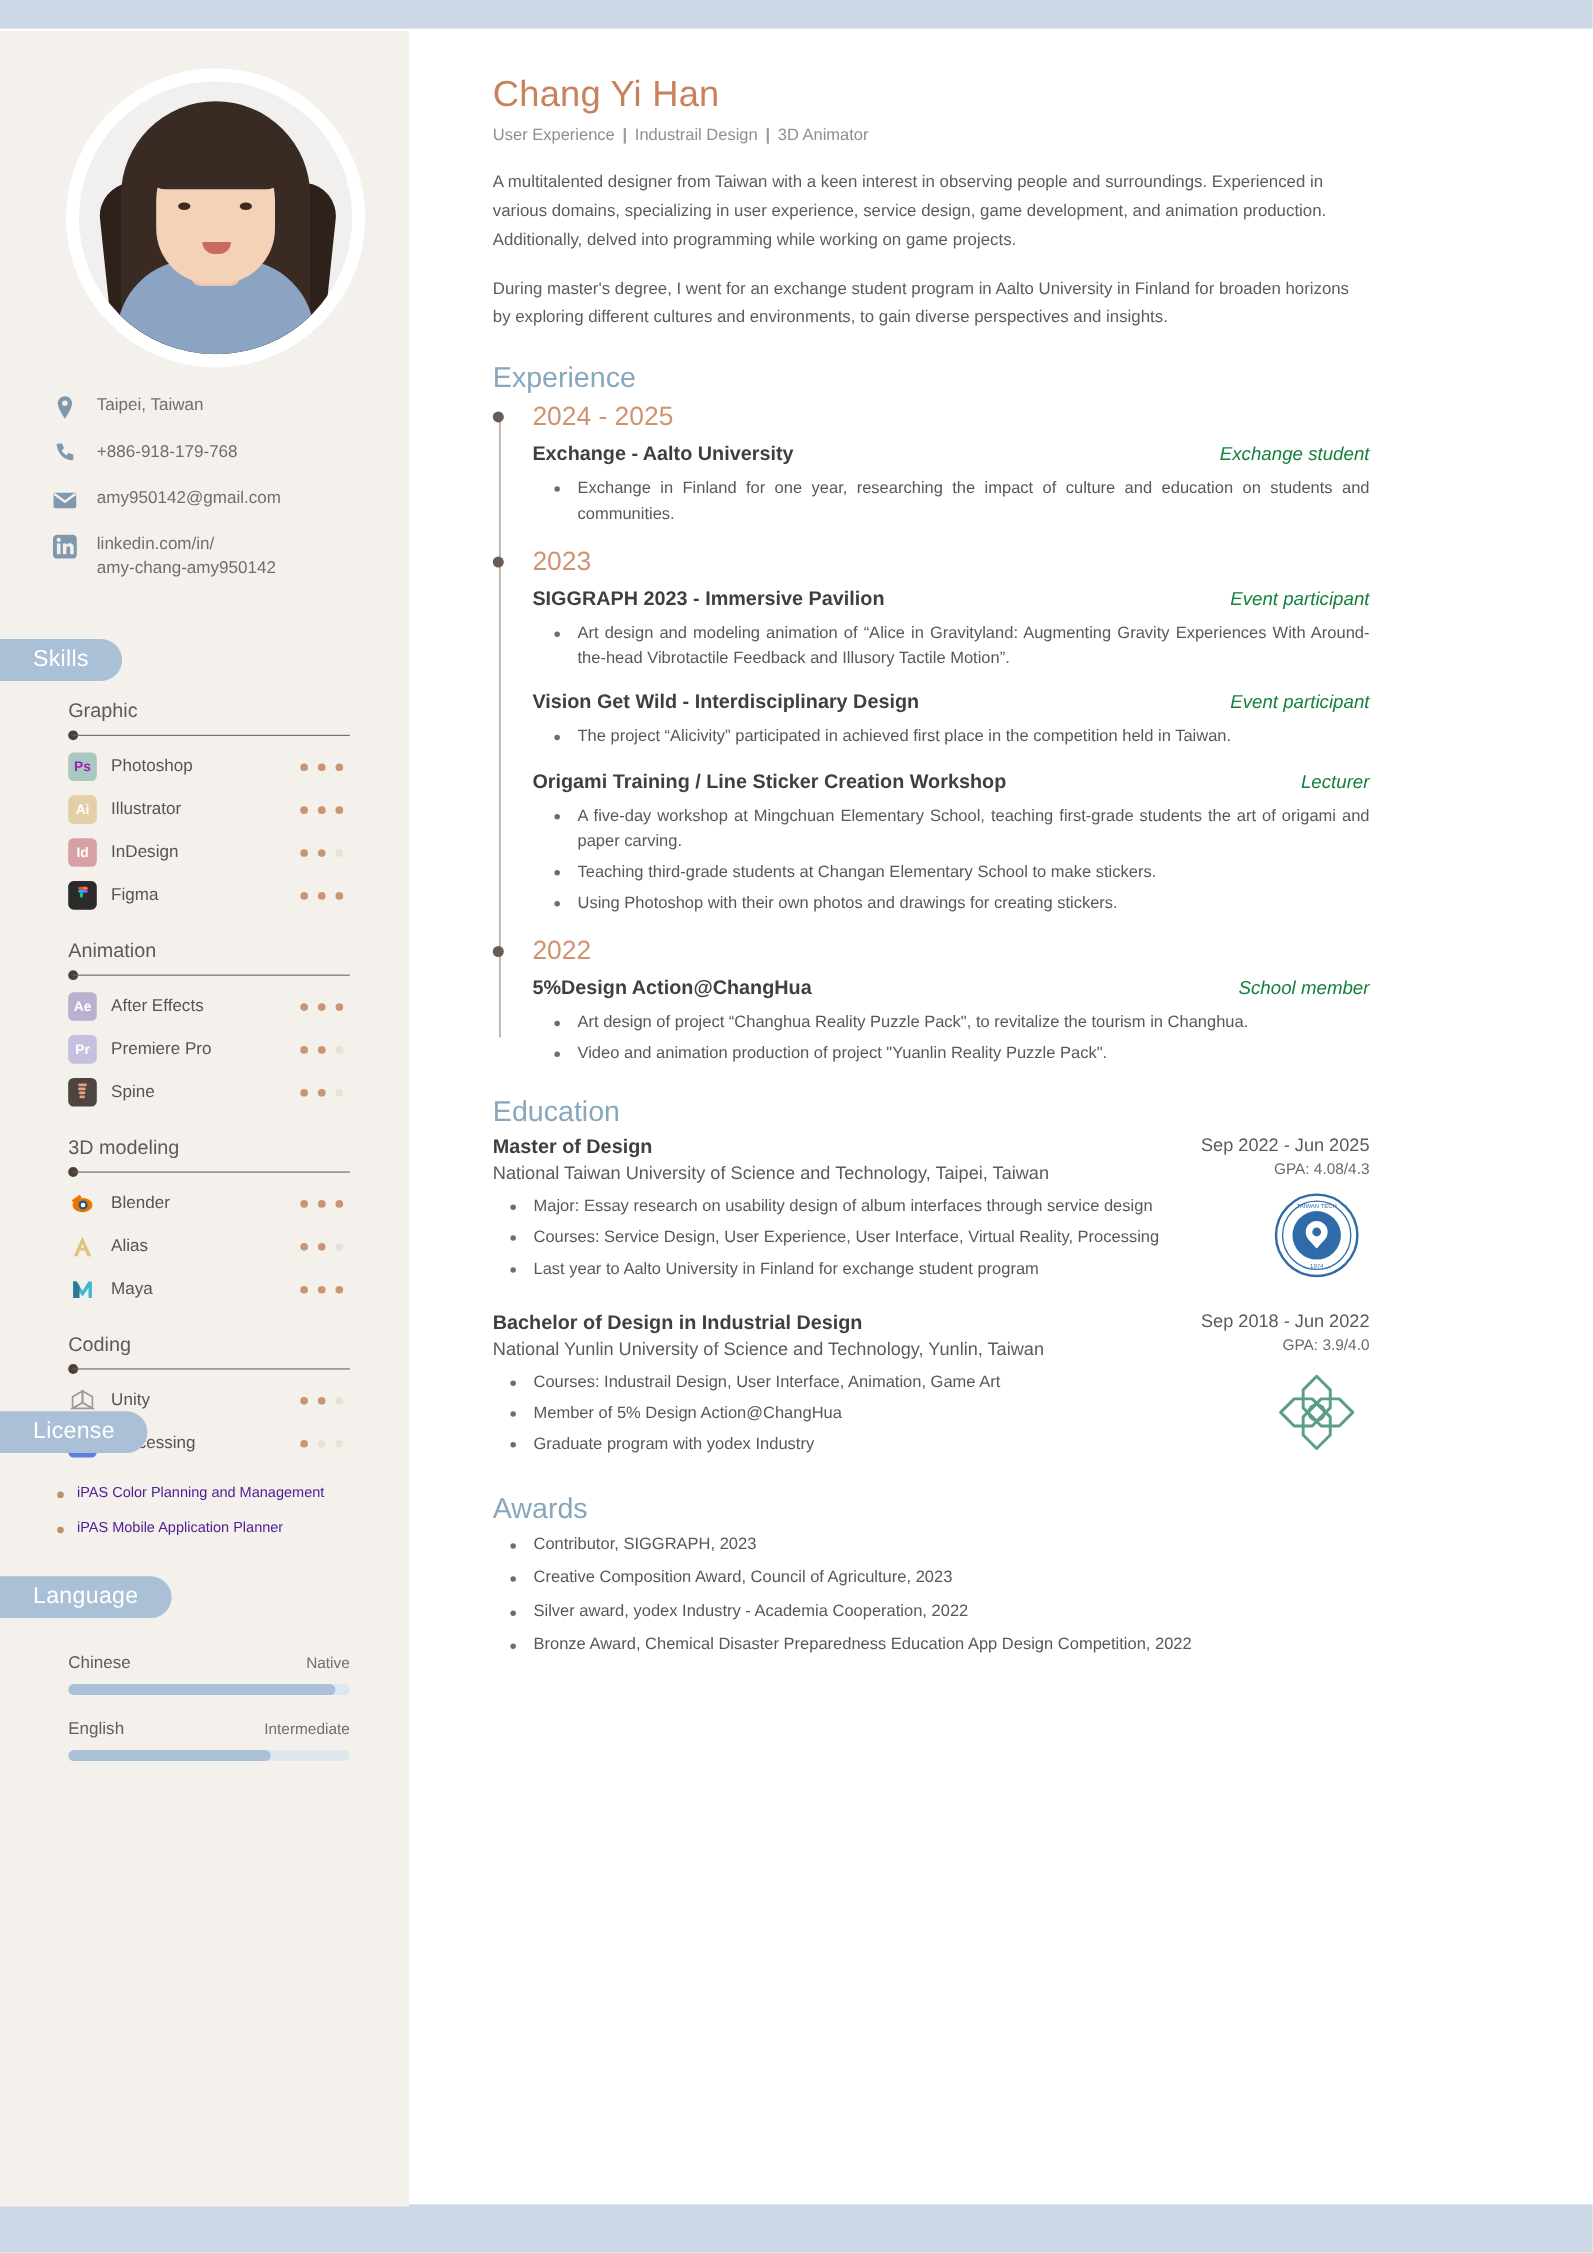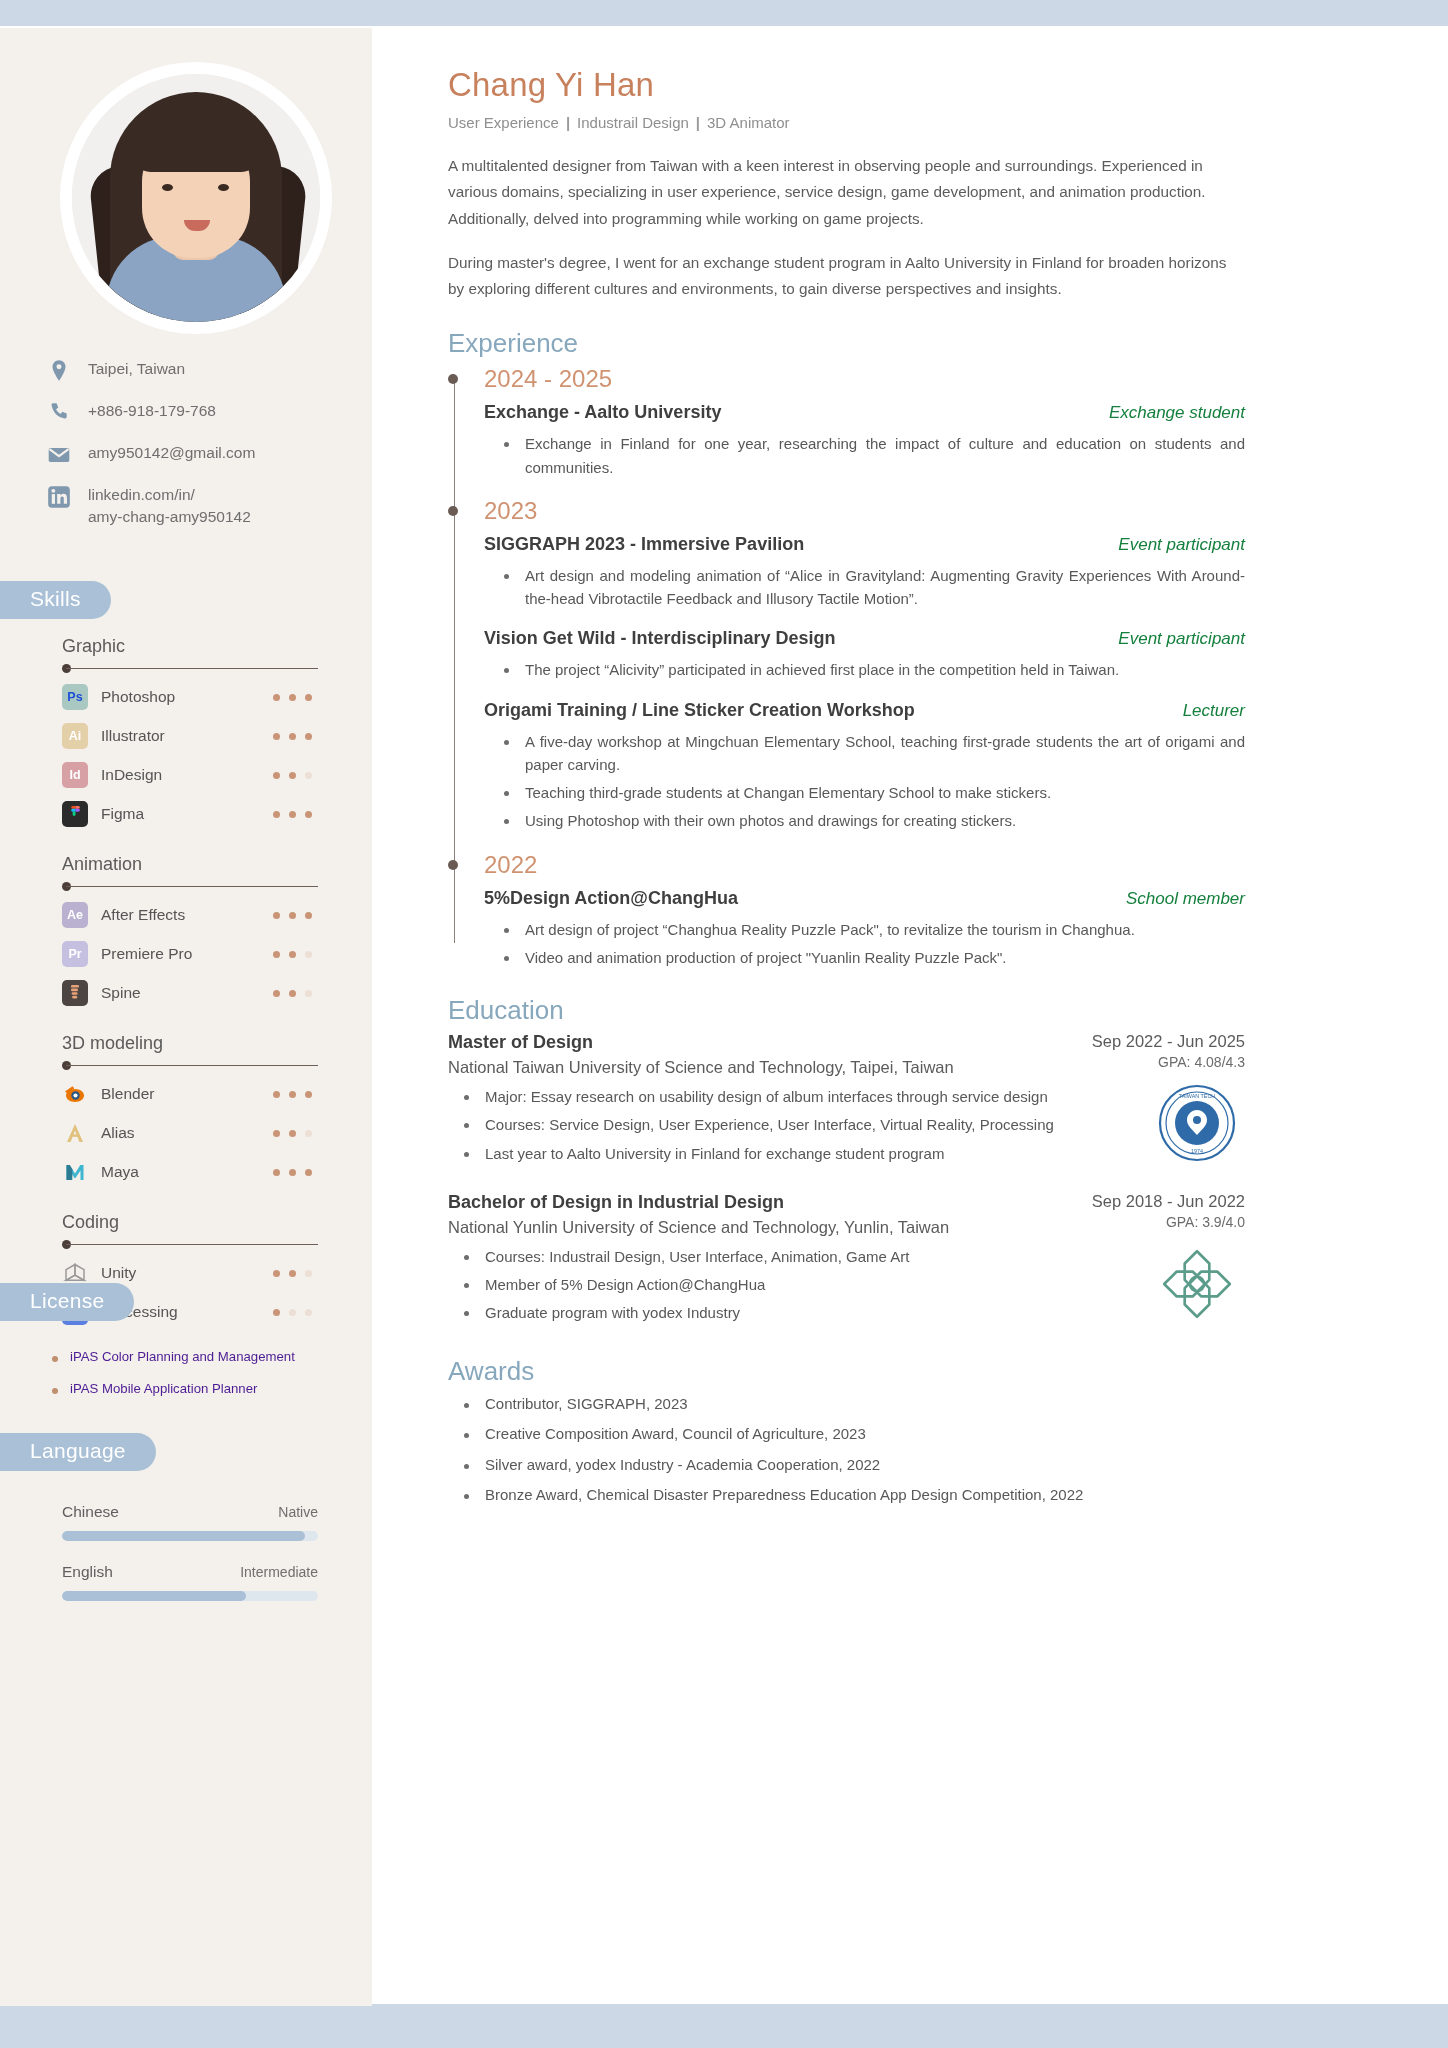--- a/index.html
+++ b/index.html
@@ -225,21 +225,21 @@
     </div>
 
     <div id="skill-groups" style="position:absolute; left:62px; top:608px; width:256px;">
         <div style="margin-bottom: 24px;">
           <div class="subhead">Graphic</div>
     <div class="rule-wrap">
             <span class="rule-dot"></span>
             <span class="rule"></span>
           </div>
           <div class="skill-row">
-      <span class="skill-ico" style="background:#aac8c2; color:#1d4ed8">Ps</span>
+      <span class="skill-ico" style="background:#aac8c2; color:#a21caf">Ps</span>
       <span class="skill-name">Photoshop</span>
       <span class="dots">
               <span class="dot "></span>
               <span class="dot "></span>
               <span class="dot "></span>
             </span>
     </div>
           <div class="skill-row">
       <span class="skill-ico" style="background:#e3cfa8; color:#ffffff">Ai</span>
       <span class="skill-name">Illustrator</span>

